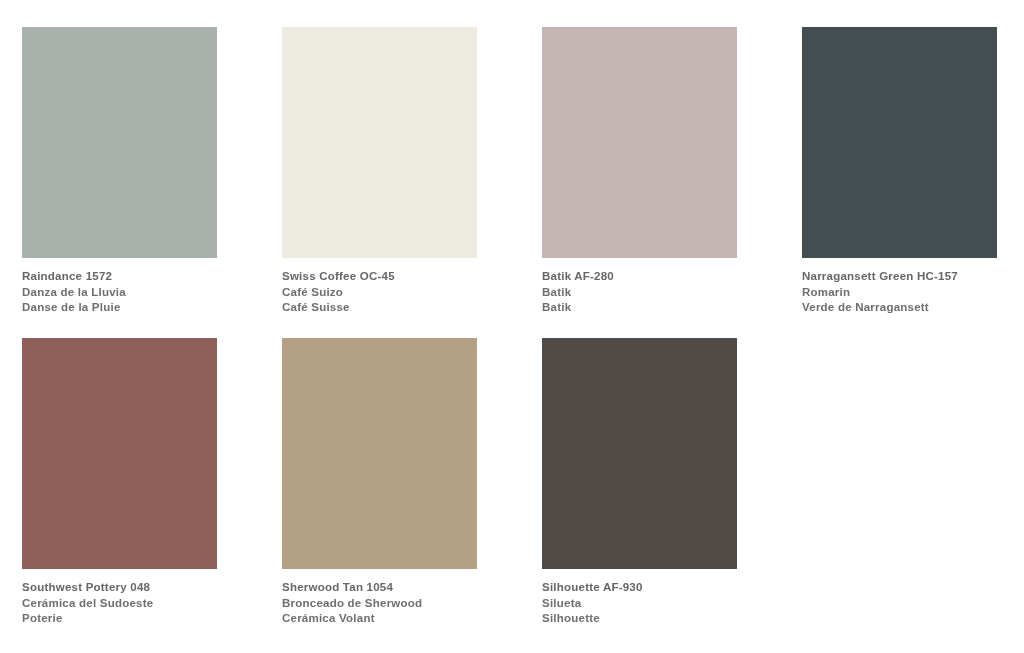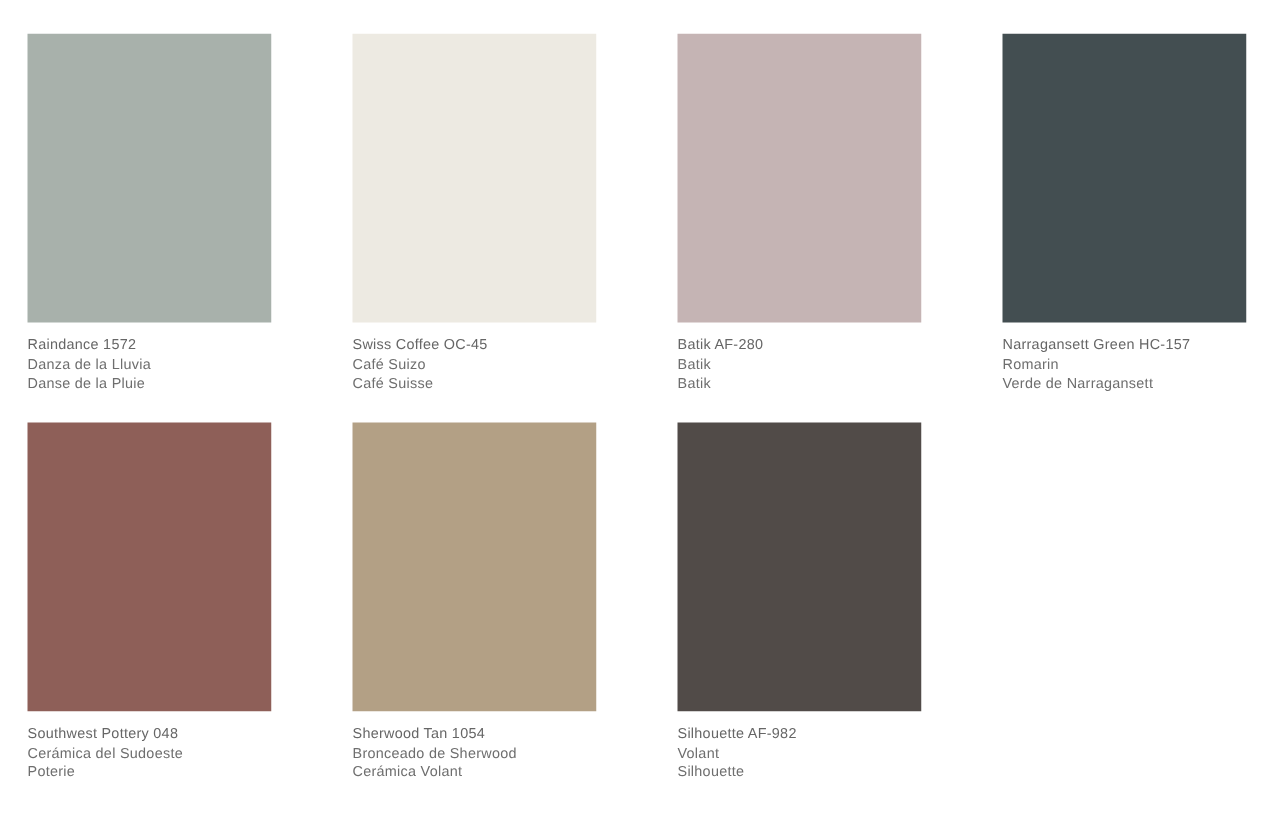--- a/index.html
+++ b/index.html
@@ -44,20 +44,21 @@
     display: block;
   }
   .swatch-labels .label-line {
     display: block;
     font-family: "Liberation Sans", sans-serif;
     font-size: 11.5px;
     line-height: 15.6px;
     color: #6b6b6b;
     letter-spacing: 0.02em;
     white-space: nowrap;
+    font-weight: bold;
   }
   .swatch-labels .label-primary {
     color: #666666;
   }
   .swatch-labels .label-secondary {
     color: #6e6e6e;
   }
   .swatch-labels .label-tertiary {
     color: #6e6e6e;
   }
@@ -110,18 +111,18 @@
       <div class="swatch-chip" style="background-color: rgb(179, 160, 133);"></div>
       <div class="swatch-labels">
         <span class="label-line label-primary">Sherwood Tan 1054</span>
         <span class="label-line label-secondary">Bronceado de Sherwood</span>
         <span class="label-line label-tertiary">Cerámica Volant</span>
       </div>
     </div>
     <div class="swatch-cell">
       <div class="swatch-chip" style="background-color: rgb(81, 75, 72);"></div>
       <div class="swatch-labels">
-        <span class="label-line label-primary">Silhouette AF-982</span>
-        <span class="label-line label-secondary">Volant</span>
+        <span class="label-line label-primary">Silhouette AF-930</span>
+        <span class="label-line label-secondary">Silueta</span>
         <span class="label-line label-tertiary">Silhouette</span>
       </div>
     </div>
   </div>
 
 </body></html>

